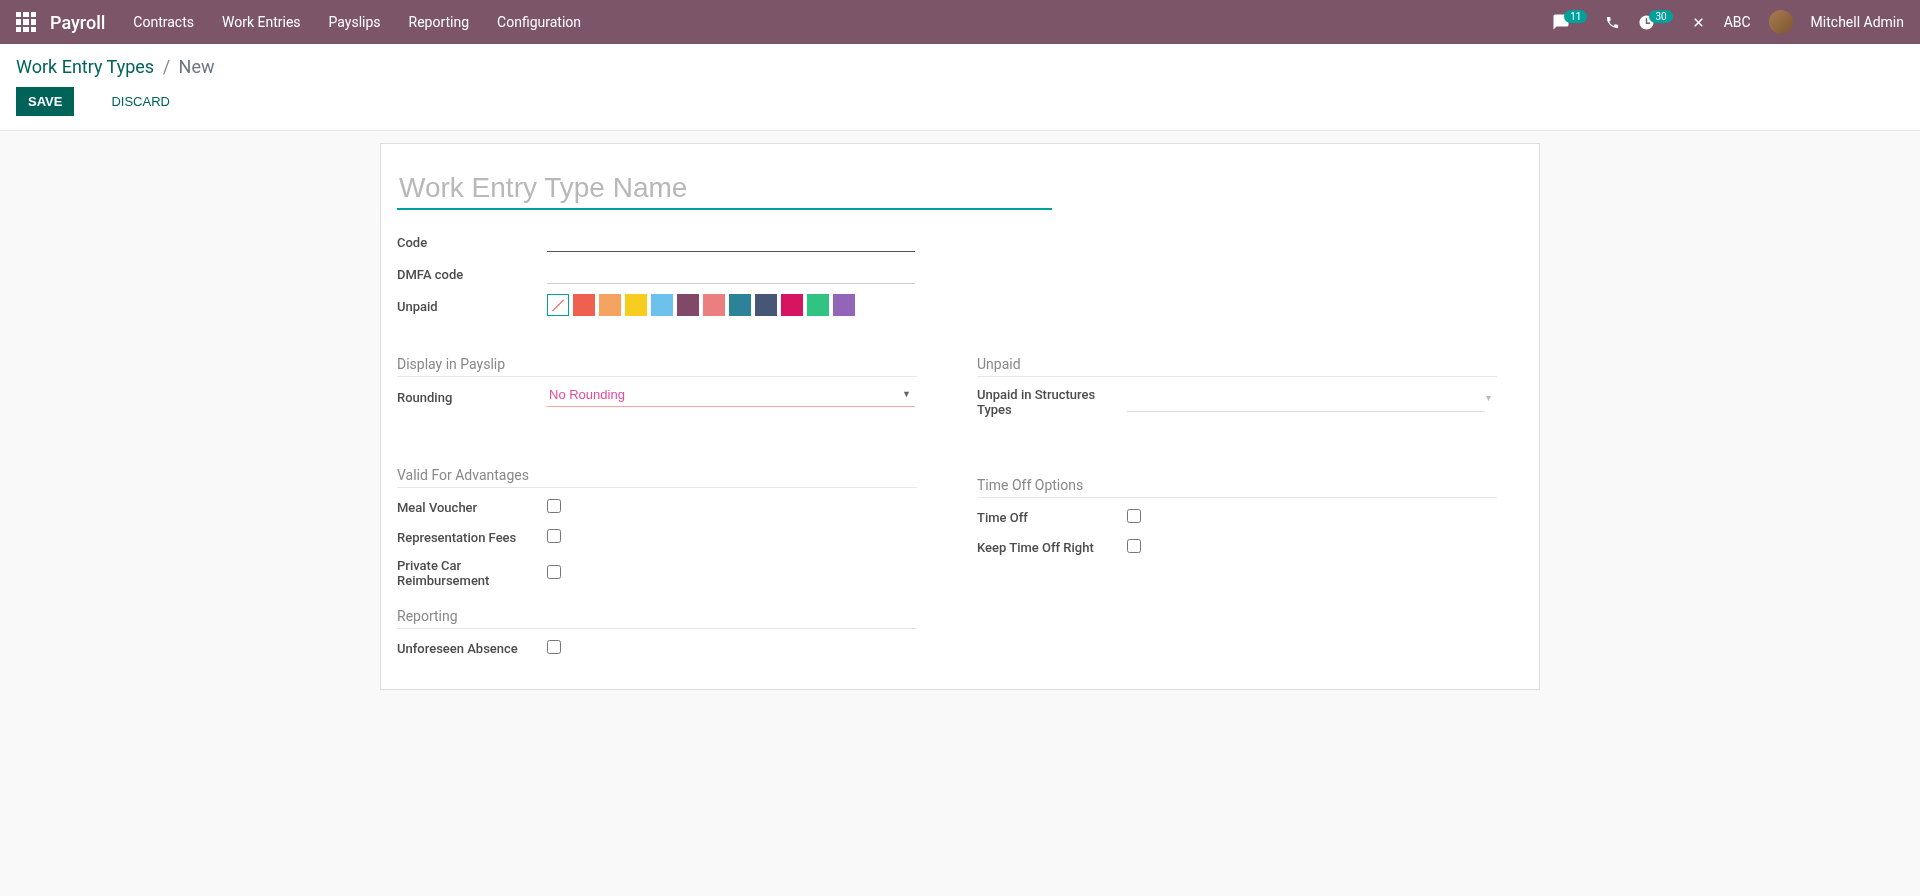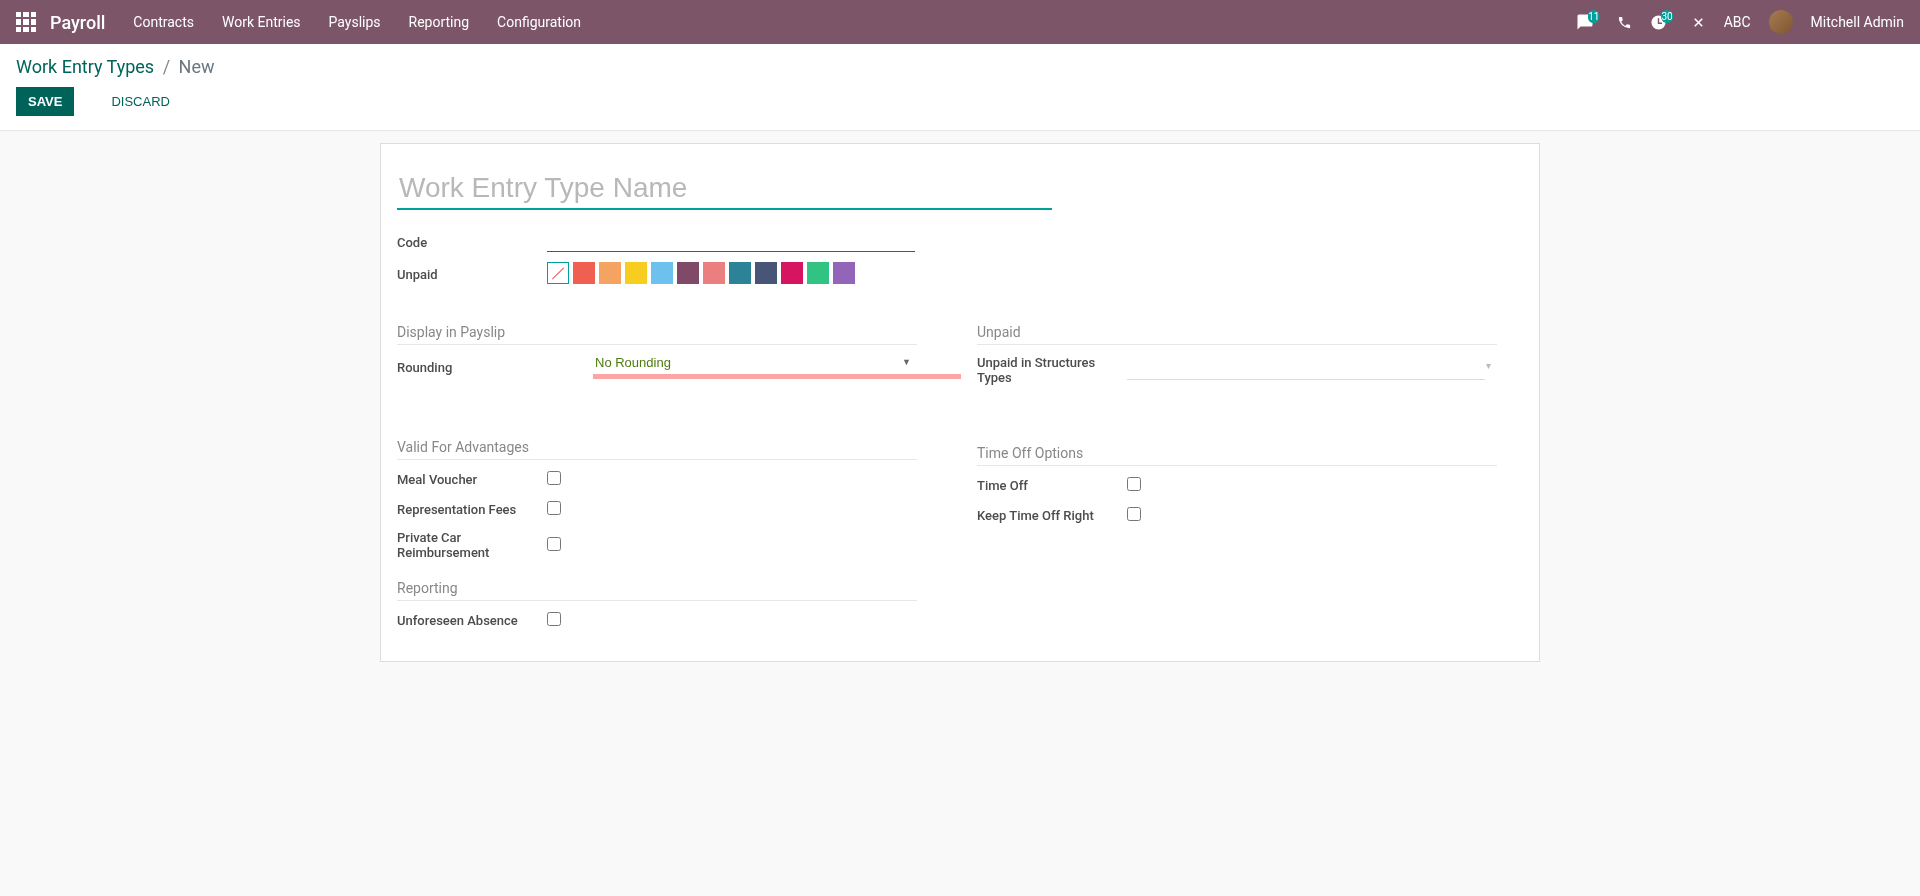--- a/index.html
+++ b/index.html
@@ -4,21 +4,21 @@
 <style>
 * { box-sizing: border-box; margin: 0; padding: 0; }
 body { font-family: -apple-system, BlinkMacSystemFont, "Segoe UI", Roboto, Helvetica, Arial, sans-serif; font-size: 13px; color: #4c4c4c; background: #f9f9f9; }
 .navbar { background: #7c5568; height: 44px; display: flex; align-items: center; padding: 0 16px; color: #fff; text-align: center; }
 .navbar .apps-icon { width: 20px; height: 20px; display: grid; grid-template-columns: repeat(3,1fr); grid-template-rows: repeat(3,1fr); gap: 2px; margin-right: 14px; cursor: pointer; }
 .navbar .apps-icon span { background: #fff; }
 .navbar .brand { font-size: 18px; font-weight: 500; margin-right: 28px; }
 .navbar .menu { display: flex; gap: 28px; }
 .navbar .menu a { color: #fff; text-decoration: none; font-size: 14px; }
 .navbar .right { margin-left: auto; display: flex; align-items: center; gap: 18px; }
-.navbar .badge { background: #00a09d; color: #fff; font-size: 10px; padding: 1px 0; border-radius: 8px; margin-left: -6px; position: relative; top: -6px; }
+.navbar .badge { background: #00a09d; color: #fff; font-size: 10px; padding: 1px 6px; border-radius: 8px; margin-left: -6px; position: relative; top: -6px; }
 .navbar .icon-wrap { position: relative; display: flex; align-items: center; }
 .navbar svg { fill: #fff; }
 .navbar .usertext { font-size: 14px; }
 .navbar .avatar { width: 24px; height: 24px; border-radius: 50%; background: linear-gradient(135deg,#a87c50,#7c5530); display:inline-block; }
 .breadcrumb-bar { background: #fff; padding: 12px 16px 0 16px; }
 .breadcrumb { font-size: 18px; color: #6b7680; }
 .breadcrumb .link { color: #00635a; cursor: pointer; }
 .breadcrumb .sep { color: #888; margin: 0 4px; }
 .actions { padding: 10px 16px 14px 16px; display: flex; gap: 29px; background:#fff; border-bottom:1px solid #e6e6e6; }
 .btn-primary { background: #00635a; color: #fff; border: none; padding: 7px 12px; font-size: 13px; font-weight: 600; cursor: pointer; }
@@ -34,21 +34,21 @@
 .input-line.light { border-bottom: 1px solid #ccc; }
 .input-line.req { border-bottom: 1px solid #555; }
 .colors { display: flex; gap: 4px; margin-top: 2px; }
 .color-sw { width: 22px; height: 22px; cursor: pointer; }
 .color-sw.none { background: #fff; border: 1px solid #00a09d; position: relative; }
 .color-sw.none::after { content: ""; position: absolute; left: 2px; right: 2px; top: 50%; height: 1px; background: #e55; transform: rotate(-45deg); }
 .sections { display: flex; gap: 60px; margin-top: 40px; }
 .section-col { flex: 1; max-width: 520px; }
 .group-title { font-size: 14px; color: #888; margin-bottom: 6px; border-bottom: 1px solid #e6e6e6; padding-bottom: 4px; }
 .select-wrap { position: relative; width: 368px; }
-.select-wrap select { width: 100%; border: none; border-bottom: 5px solid #fca5a5; background: transparent; padding: 4px 2px; font-size: 13px; appearance: none; outline:none; color:#4d7c0f;margin-left:46px; }
+.select-wrap select { width: 100%; border: none; border-bottom: 1px solid #fca5a5; background: transparent; padding: 4px 2px; font-size: 13px; appearance: none; outline:none; color:#ec4899; }
 .select-wrap::after { content: "▼"; font-size: 9px; color: #666; position: absolute; right: 4px; top: 6px; pointer-events: none; }
 .chk { width: 14px; height: 14px; margin-top: 5px; }
 .form-row .form-field.chkfield { flex: 0 0 auto; }
 .tags-input { width: 358px; border: none; border-bottom: 1px solid #ddd; padding: 4px 2px; font-size:13px; }
 .tags-wrap { position: relative; }
 .tags-wrap::after { content: "▾"; font-size: 10px; color: #bbb; position: absolute; right: 4px; top: 4px; }
 .spacer-top { margin-top: 24px; }
 </style>
 </head>
 <body>
@@ -117,20 +117,24 @@
 
 <div class="sheet">
 
   <div class="title-row">
     <input class="title-input" type="text" placeholder="Work Entry Type Name" style="">
   </div>
 
   <div class="form-row">
     <div class="form-label">Code</div>
     <div class="form-field"><input class="input-line req" type="text" style=""></div>
+  </div>
+  <div class="form-row">
+    <div class="form-label">DMFA code</div>
+    <div class="form-field"><input class="input-line light" type="text" style=""></div>
   </div>
   <div class="form-row">
     <div class="form-label">Unpaid</div>
     <div class="form-field">
       <div class="colors">
         <div class="color-sw none"></div>
         <div class="color-sw" style="background:#f06050"></div>
         <div class="color-sw" style="background:#f4a460"></div>
         <div class="color-sw" style="background:#f7cd1f"></div>
         <div class="color-sw" style="background:#6cc1ed"></div>

